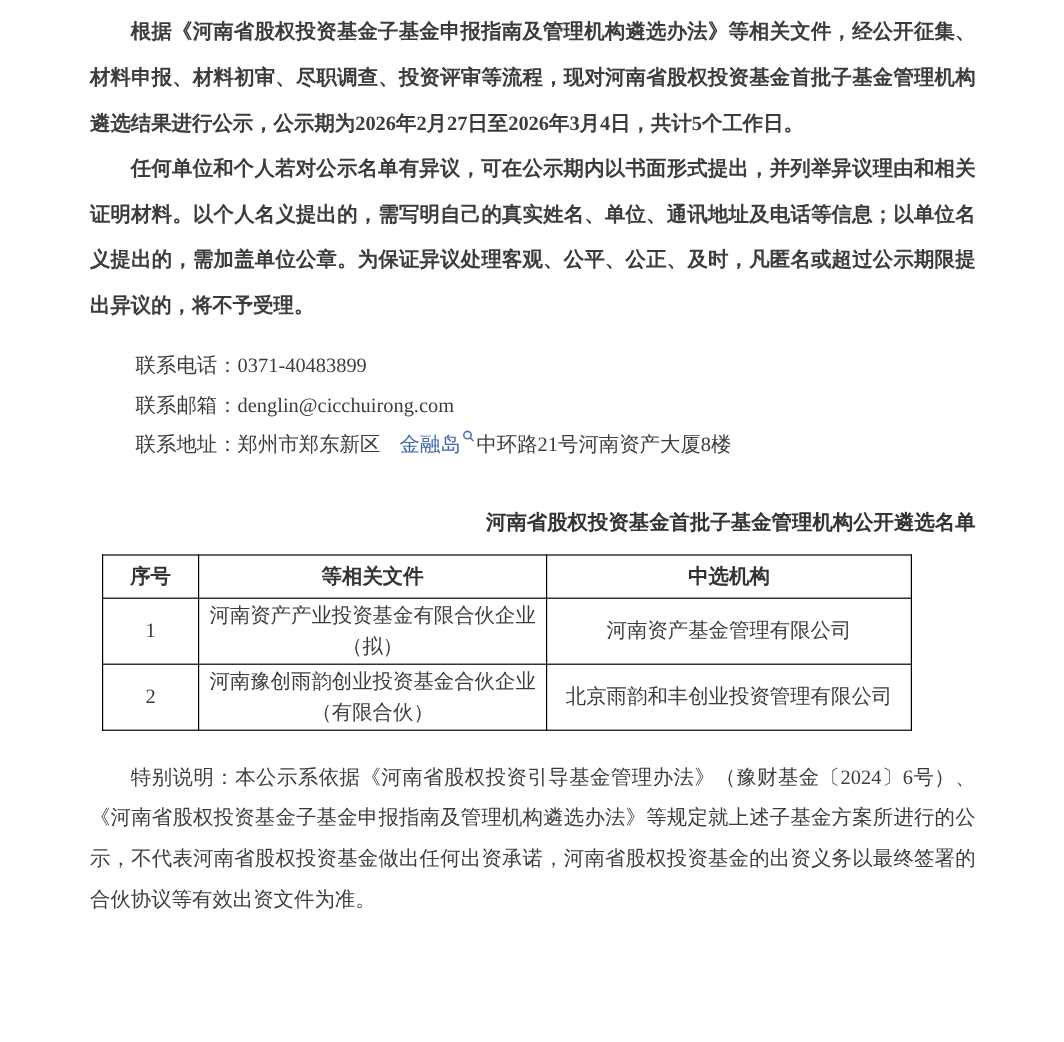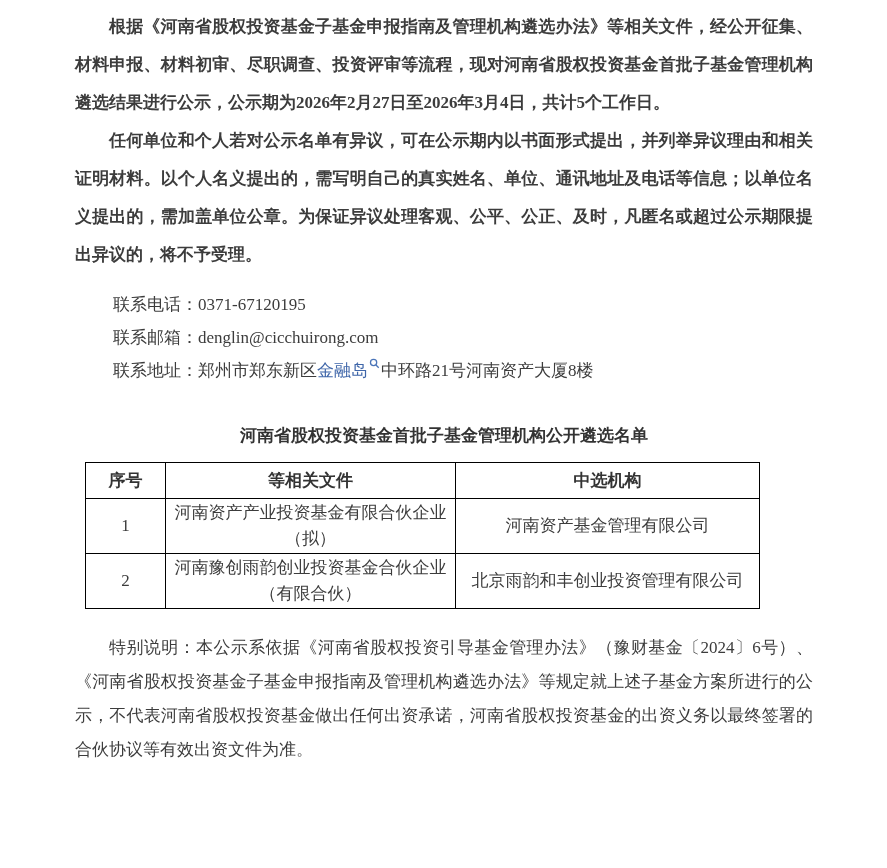--- a/index.html
+++ b/index.html
@@ -26,20 +26,21 @@
     margin-top: 14px;
   }
   .contact-line {
     padding-left: 38px;
     line-height: 33px;
   }
   .addr-link {
     color: #3f66a9;
     text-decoration: none;
     cursor: pointer;
+    margin-left: 16px;
   }
   .search-sup {
     display: inline-block;
     vertical-align: super;
     line-height: 0;
     margin: 0 1px;
     cursor: pointer;
   }
   .signature {
     margin-top: 30px;
@@ -51,21 +52,21 @@
   }
   .signature .date {
     padding-right: 61px;
     line-height: 38px;
   }
   .attachment {
     line-height: 38px;
   }
   .table-title {
     margin-top: 24px;
-    text-align: center;
+    text-align: right;
     font-weight: bold;
     line-height: 38px;
     color: #333333;
   }
   table.selection-table {
     margin-top: 7px;
     margin-left: 10px;
     width: 674px;
     border-collapse: collapse;
     table-layout: fixed;
@@ -103,21 +104,21 @@
 <body>
 
 <div class="page">
 
   <p class="para">根据《河南省股权投资基金子基金申报指南及管理机构遴选办法》等相关文件，经公开征集、材料申报、材料初审、尽职调查、投资评审等流程，现对河南省股权投资基金首批子基金管理机构遴选结果进行公示，公示期为2026年2月27日至2026年3月4日，共计5个工作日。</p>
 
   <p class="para">任何单位和个人若对公示名单有异议，可在公示期内以书面形式提出，并列举异议理由和相关证明材料。以个人名义提出的，需写明自己的真实姓名、单位、通讯地址及电话等信息；以单位名义提出的，需加盖单位公章。为保证异议处理客观、公平、公正、及时，凡匿名或超过公示期限提出异议的，将不予受理。</p>
 
   <div class="contact-block">
     <div class="contact-line">
-      <span>联系电话：</span><span>0371-67120195</span>
+      <span>联系电话：</span><span>0371-40483899</span>
     </div>
     <div class="contact-line">
       <span>联系邮箱：</span><span>denglin@cicchuirong.com</span>
     </div>
     <div class="contact-line">
       <span>联系地址：</span><span>郑州市郑东新区</span><span class="addr-link">金融岛</span><span class="search-sup"><svg width="11" height="11" viewBox="0 0 12 12">
             <circle cx="5" cy="5" r="3.4" fill="none" stroke="#4a74b8" stroke-width="1.4"></circle>
             <line x1="7.6" y1="7.6" x2="10.6" y2="10.6" stroke="#4a74b8" stroke-width="1.4"></line>
           </svg></span><span>中环路21号河南资产大厦8楼</span>
     </div>

